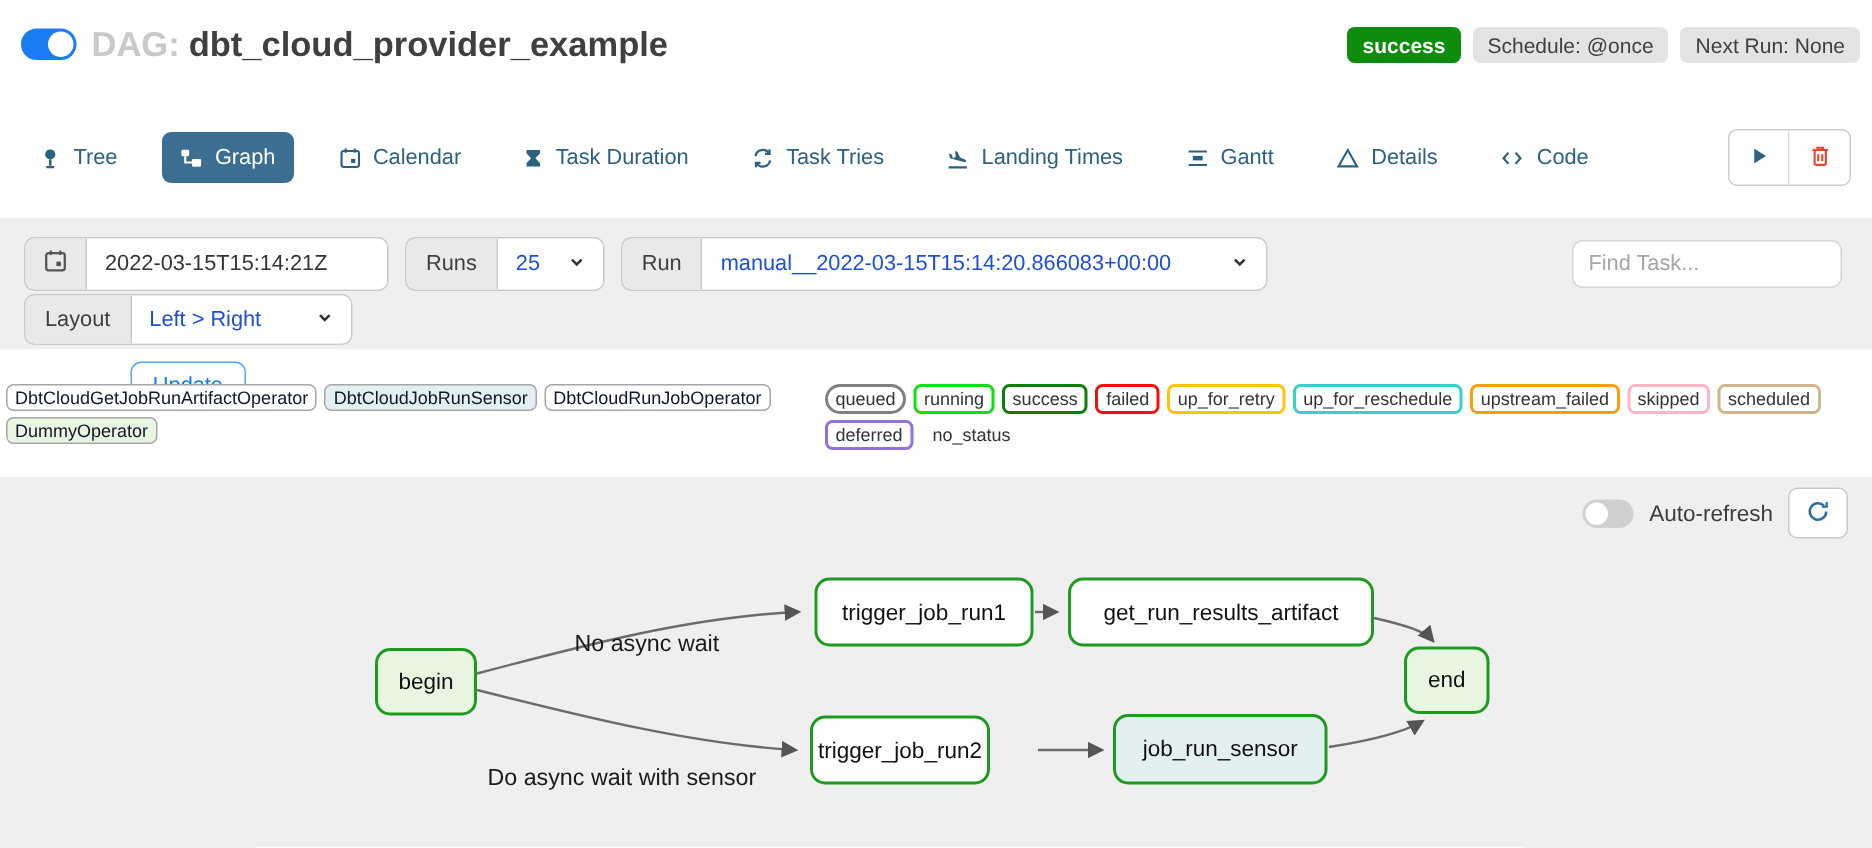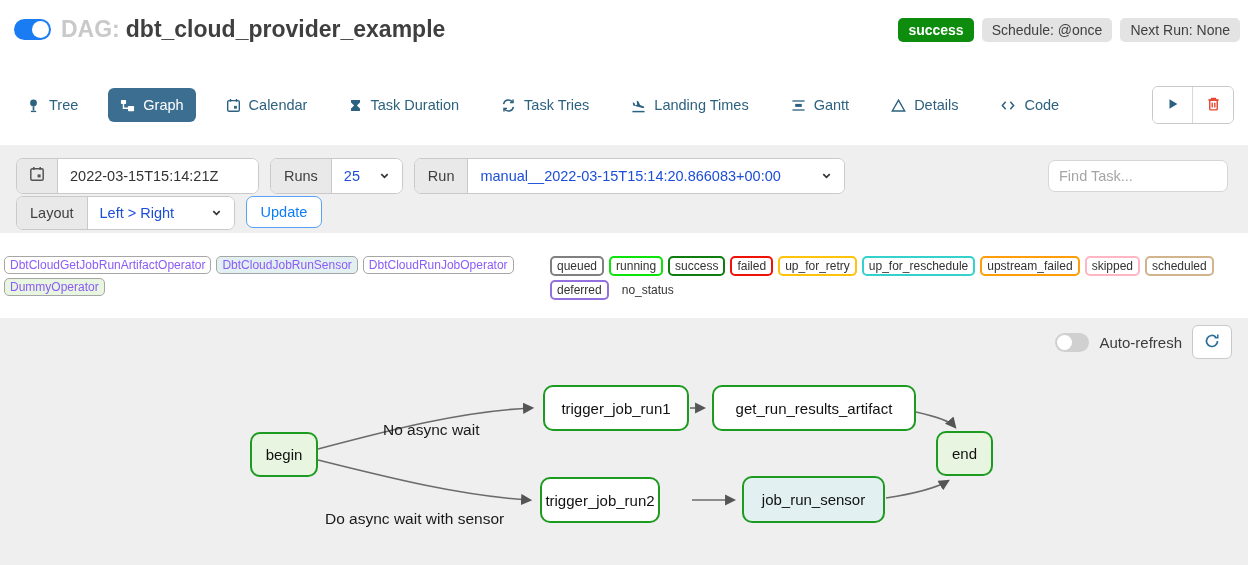--- a/index.html
+++ b/index.html
@@ -29,38 +29,38 @@
        color:#2c617f;font-size:14.5px;font-weight:500;cursor:pointer;white-space:nowrap;}
   .tab.active{background:#3b6e90;color:#fff;}
   .tab .ticon{display:flex;align-items:center;}
   .action-group{margin-left:auto;display:flex;border:1px solid #c9c9c9;border-radius:6px;overflow:hidden;background:#fff;}
   .action-group button{width:40px;height:36px;background:#fff;border:none;display:flex;align-items:center;justify-content:center;cursor:pointer;}
   .action-group button:first-child{border-right:1px solid #d8d8d8;}
 
   
   .filter-panel{position:absolute;top:145px;left:0;width:1248px;height:88px;background:#efefef;}
   .frow1{position:absolute;top:13px;left:16px;display:flex;gap:11px;align-items:center;}
-  .frow2{position:absolute;top:51px;left:16px;display:flex;gap:11px;}
+  .frow2{position:absolute;top:51px;left:16px;display:flex;gap:11px;align-items:center;flex-direction:column;}
   .igroup{display:flex;align-items:stretch;height:34px;border:1px solid #c9c9c9;border-radius:7px;overflow:hidden;background:#fff;}
   .ig-label{background:#e9e9e9;display:flex;align-items:center;padding:0 13px;font-size:14.5px;color:#3f3f3f;border-right:1px solid #c9c9c9;white-space:nowrap;}
   .ig-icon{background:#e9e9e9;display:flex;align-items:center;padding:0 12px;border-right:1px solid #c9c9c9;cursor:pointer;}
   .ig-input{border:none;padding:0 12px;font-size:14.5px;color:#333;outline:none;background:#fff;font-family:inherit;}
   .ig-select{display:flex;align-items:center;gap:10px;padding:0 12px;background:#fff;font-size:14.5px;color:#1d4ed8;cursor:pointer;white-space:nowrap;}
   .find-task{position:absolute;top:15px;right:20px;width:158px;height:30px;border:1px solid #d6d6d6;border-radius:7px;
              padding:0 10px;font-size:14.5px;color:#333;outline:none;font-family:inherit;}
   .find-task::placeholder{color:#a5a5a5;}
   .btn-update{height:32px;padding:0 14px;background:#fff;border:1.5px solid #58a2f5;border-radius:7px;
               color:#0d7df7;font-size:14.5px;cursor:pointer;font-family:inherit;}
 
   
   .legend{position:absolute;top:256px;left:0;width:1248px;height:52px;background:#fff;}
   .op-col{position:absolute;left:4px;top:0;}
   .st-col{position:absolute;left:550px;top:0;}
   .lrow{display:flex;gap:5px;margin-bottom:4px;align-items:center;}
-  .op-badge{border:1.5px solid #a6a6a6;border-radius:5px;padding:1px 5px;font-size:12px;color:#8b5cf6;white-space:nowrap;}
+  .op-badge{border:1.5px solid #a6a6a6;border-radius:5px;padding:1px 5px;font-size:12px;color:#0f172a;white-space:nowrap;}
   .st-badge{border:2px solid #888;border-radius:5px;padding:1px 5px;font-size:12px;color:#333;background:#fff;white-space:nowrap;}
   .st-plain{font-size:12px;color:#333;margin-left:8px;}
 
   
   .graph-panel{position:absolute;top:318px;left:0;width:1248px;height:247px;background:#efefef;}
   .graph-toolbar{position:absolute;top:7px;right:16px;display:flex;align-items:center;gap:10px;}
   .ar-label{font-size:15px;color:#3c3c3c;}
   .btn-refresh{width:40px;height:34px;background:#fff;border:1px solid #c9c9c9;border-radius:6px;
                display:flex;align-items:center;justify-content:center;cursor:pointer;}
   .edge-svg{position:absolute;left:0;top:0;}
@@ -243,21 +243,21 @@
           <span class="op-badge" style="background: rgb(255, 255, 255);">DbtCloudGetJobRunArtifactOperator</span>
           <span class="op-badge" style="background: rgb(226, 240, 242);">DbtCloudJobRunSensor</span>
           <span class="op-badge" style="background: rgb(255, 255, 255);">DbtCloudRunJobOperator</span>
         </div>
         <div class="lrow">
           <span class="op-badge" style="background: rgb(231, 245, 225);">DummyOperator</span>
         </div>
       </div>
     <div class="st-col" id="st-col">
         <div class="lrow">
-          <span class="st-badge" style="border-color: rgb(128, 128, 128);">queued</span>
+          <span class="st-badge" style="border-color: rgb(128, 128, 128); border-radius: 10px;">queued</span>
           <span class="st-badge" style="border-color: rgb(12, 226, 12);">running</span>
           <span class="st-badge" style="border-color: rgb(14, 124, 14);">success</span>
           <span class="st-badge" style="border-color: rgb(238, 18, 8);">failed</span>
           <span class="st-badge" style="border-color: rgb(255, 196, 10);">up_for_retry</span>
           <span class="st-badge" style="border-color: rgb(53, 209, 205);">up_for_reschedule</span>
           <span class="st-badge" style="border-color: rgb(255, 157, 10);">upstream_failed</span>
           <span class="st-badge" style="border-color: rgb(255, 182, 196);">skipped</span>
           <span class="st-badge" style="border-color: rgb(210, 180, 140);">scheduled</span>
         </div>
         <div class="lrow">

